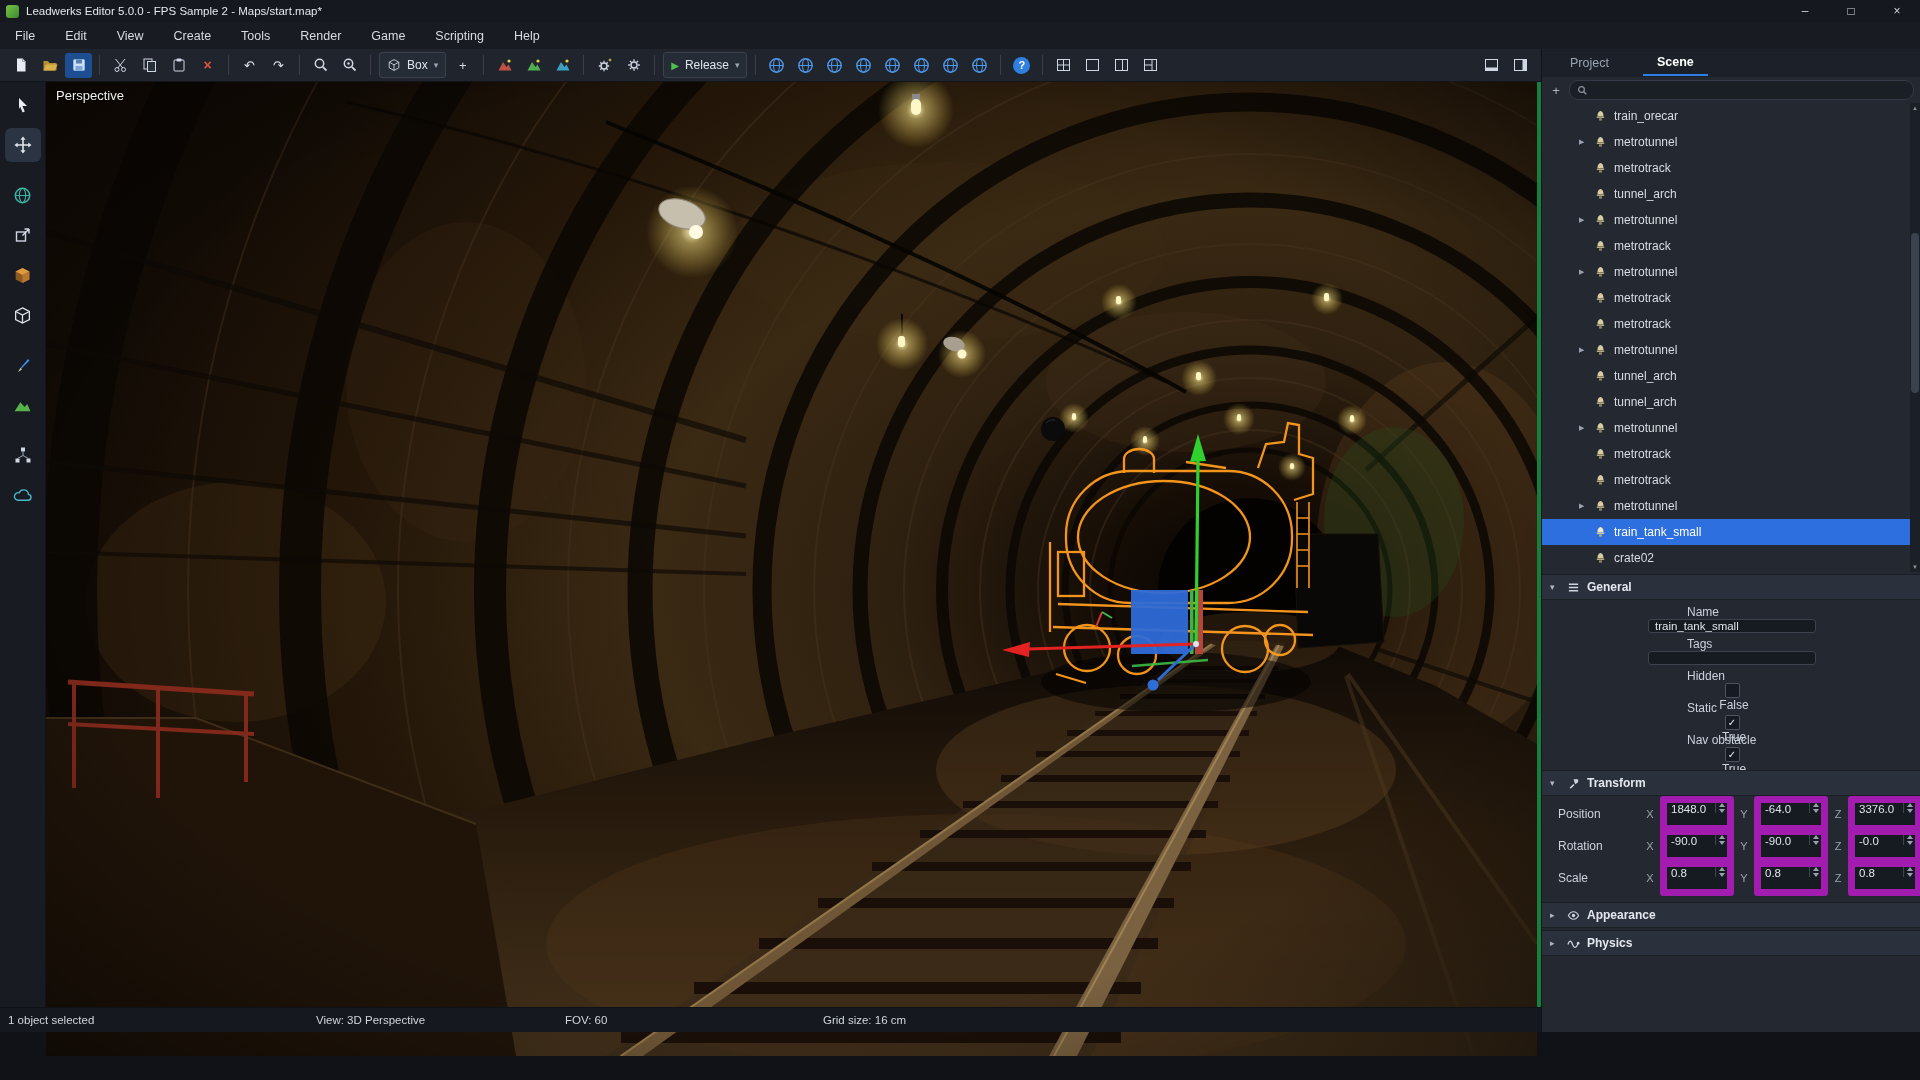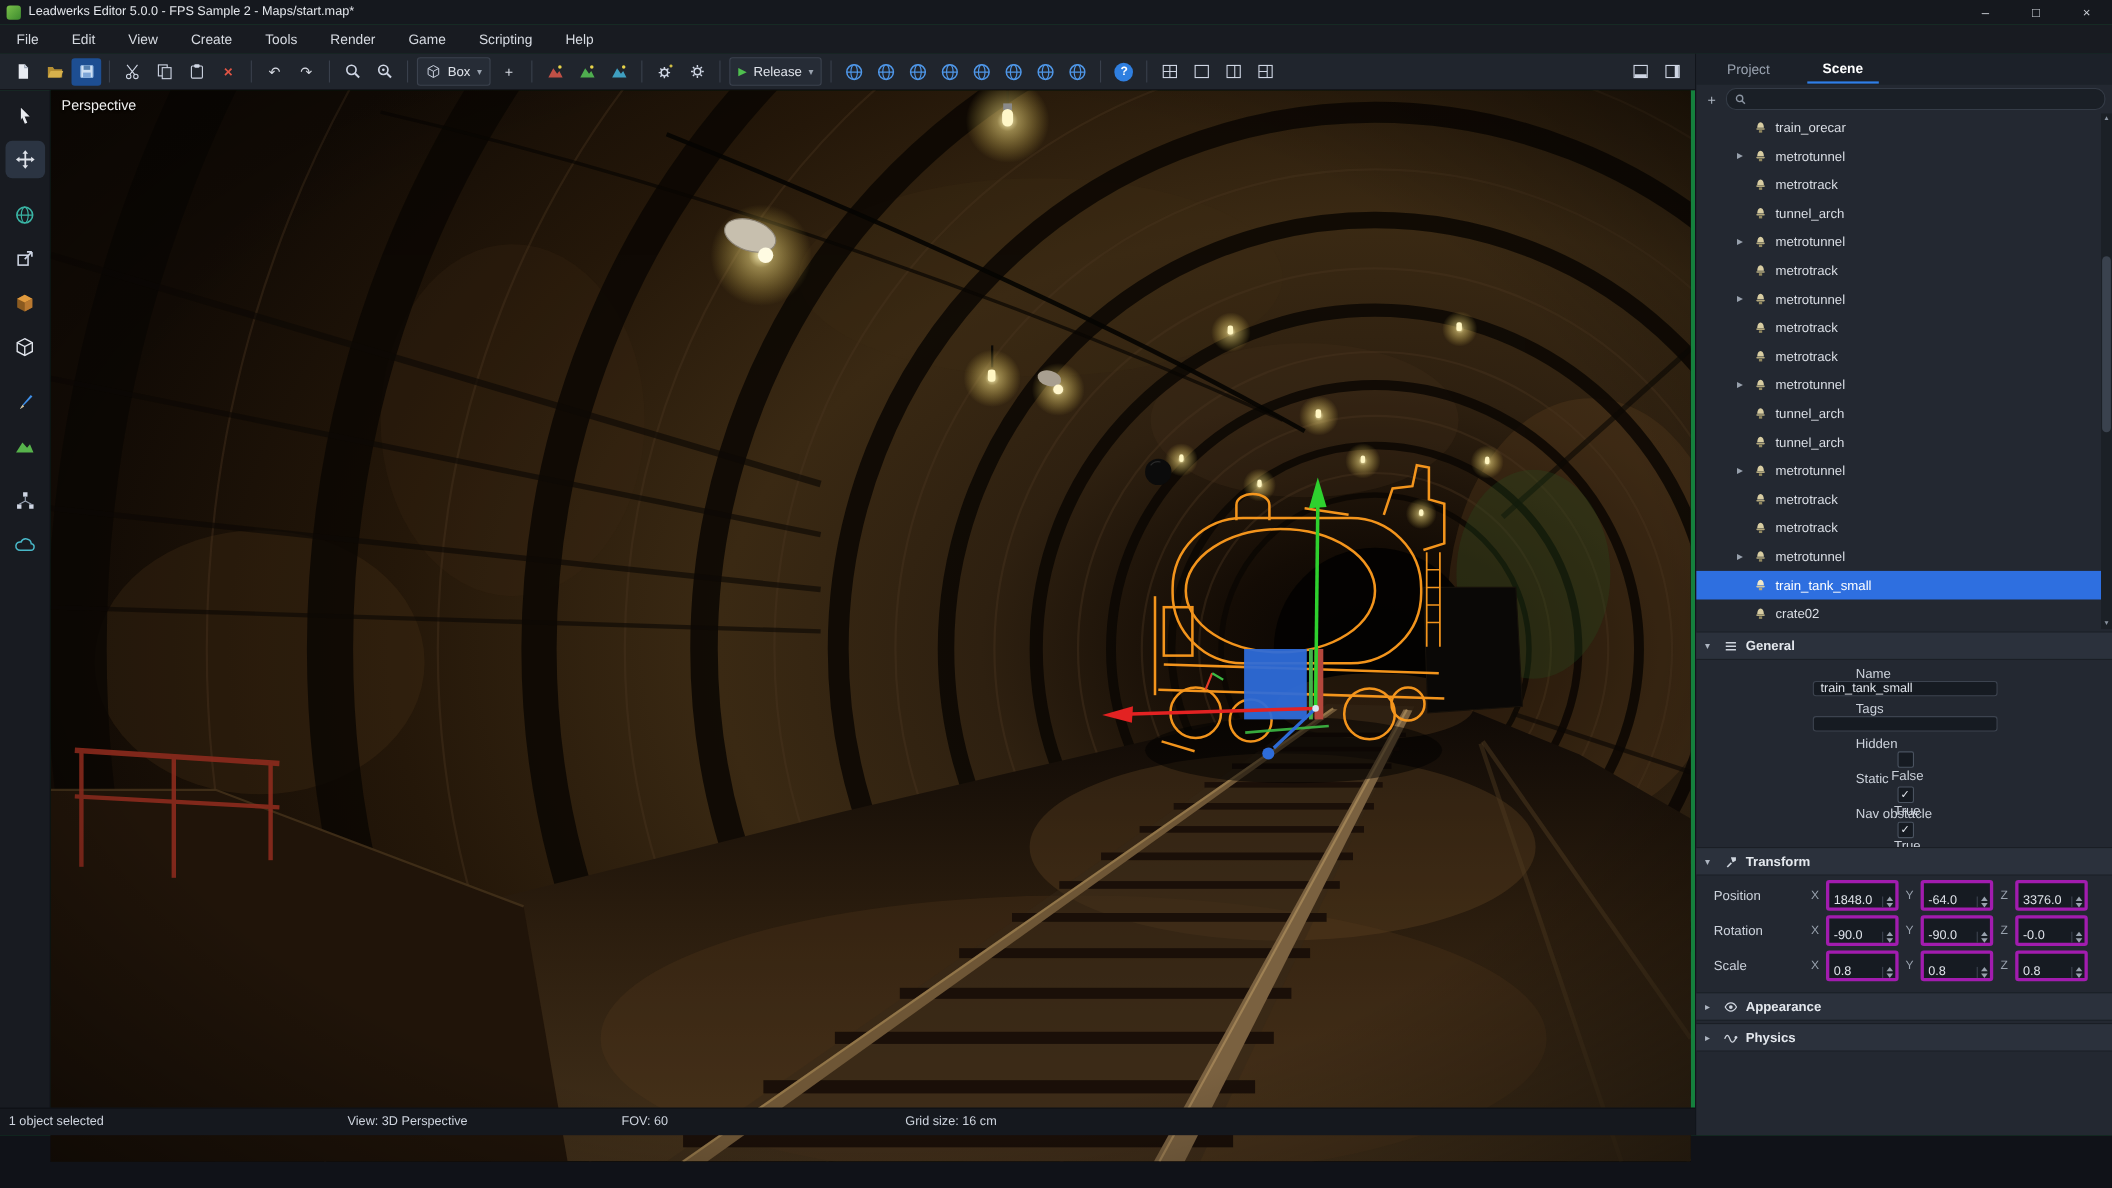--- a/index.html
+++ b/index.html
@@ -78,21 +78,21 @@
   .plabel{width:90px;flex:none;font-size:12px;color:#ccd2db;}
   .field{flex:1;height:22px;background:#161b22;border:1px solid #3c434f;border-radius:3px;display:flex;align-items:center;}
   .field input{flex:1;min-width:0;background:none;border:none;outline:none;color:#dfe3ea;font-size:11.5px;padding:0 6px;font-family:"Liberation Sans",sans-serif;}
   .cb{width:13px;height:13px;background:#161b22;border:1px solid #4a5360;border-radius:2px;display:flex;align-items:center;justify-content:center;flex:none;}
   .ck{font-size:10px;color:#e8ecf2;line-height:1;}
   .cbval{margin-left:4px;font-size:12px;color:#ccd2db;}
 
   .trow3{height:26px;margin-bottom:6px;display:flex;align-items:center;padding:0 14px 0 16px;gap:4px;}
   .tlab{width:82px;flex:none;font-size:12px;color:#ccd2db;}
   .axis{width:12px;text-align:center;font-size:11px;color:#9aa3af;flex:none;}
-  .numfield{width:60px;height:22px;background:#161b22;border:3px solid #a21caf;border-radius:3px;display:flex;align-items:flex-end;flex:none;}
+  .numfield{width:60px;height:22px;background:#161b22;border:7px solid #a21caf;border-radius:3px;display:flex;align-items:flex-start;flex:none;}
   .numfield input{flex:1;min-width:0;background:none;border:none;outline:none;color:#dfe3ea;font-size:11.5px;padding:0 4px;font-family:"Liberation Sans",sans-serif;}
   .spin{width:11px;border-left:1px solid #3c434f;display:flex;flex-direction:column;align-items:center;justify-content:center;gap:2px;}
   .spin .su{width:0;height:0;border-left:3px solid transparent;border-right:3px solid transparent;border-bottom:4px solid #98a1ad;}
   .spin .sd{width:0;height:0;border-left:3px solid transparent;border-right:3px solid transparent;border-top:4px solid #98a1ad;}
 
   .scriptrow{display:flex;justify-content:center;margin-top:16px;flex:none;}
   .script-btn{width:134px;height:25px;background:#262c36;border:1px solid #5a6270;border-radius:13px;color:#e4e8ee;font-size:12px;font-family:"Liberation Sans",sans-serif;}
 </style>
 </head>
 <body>

